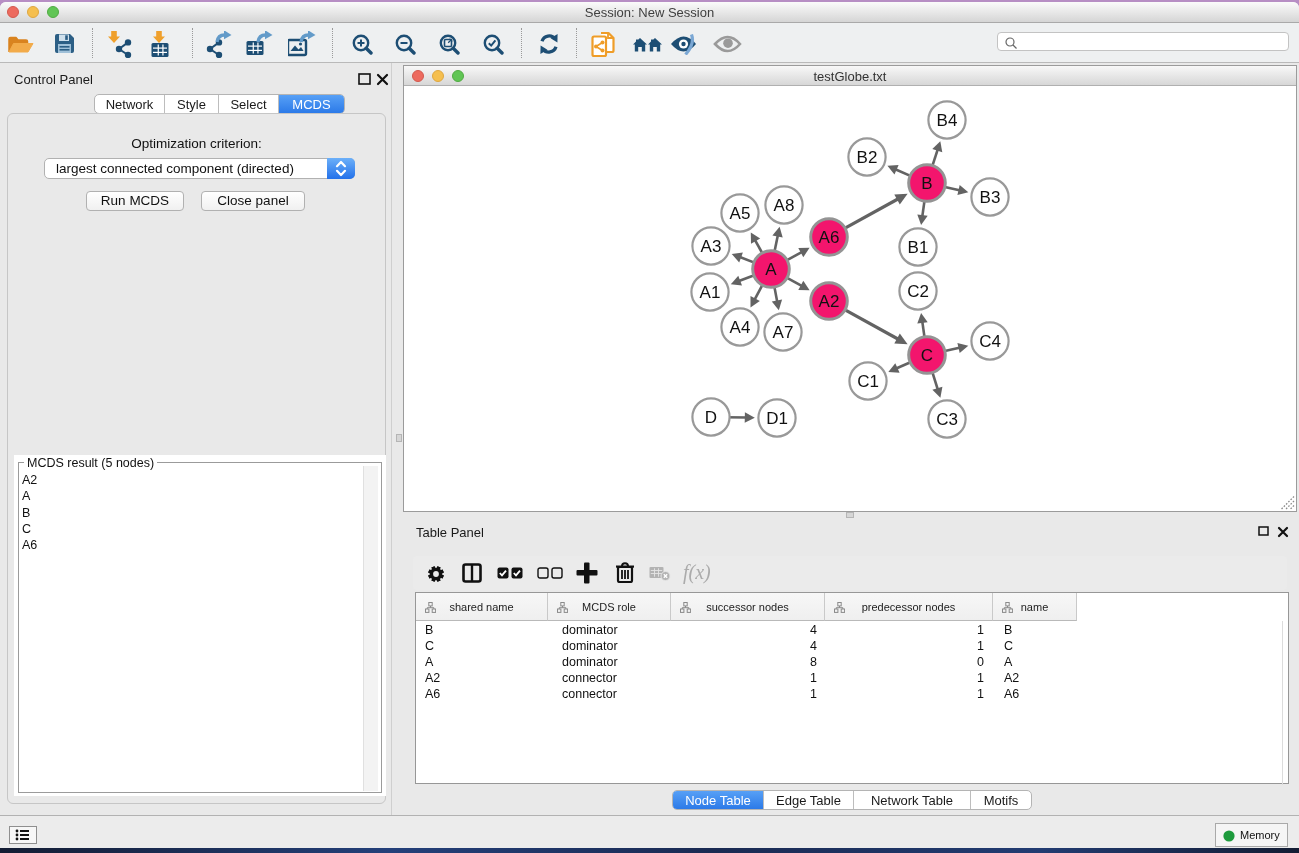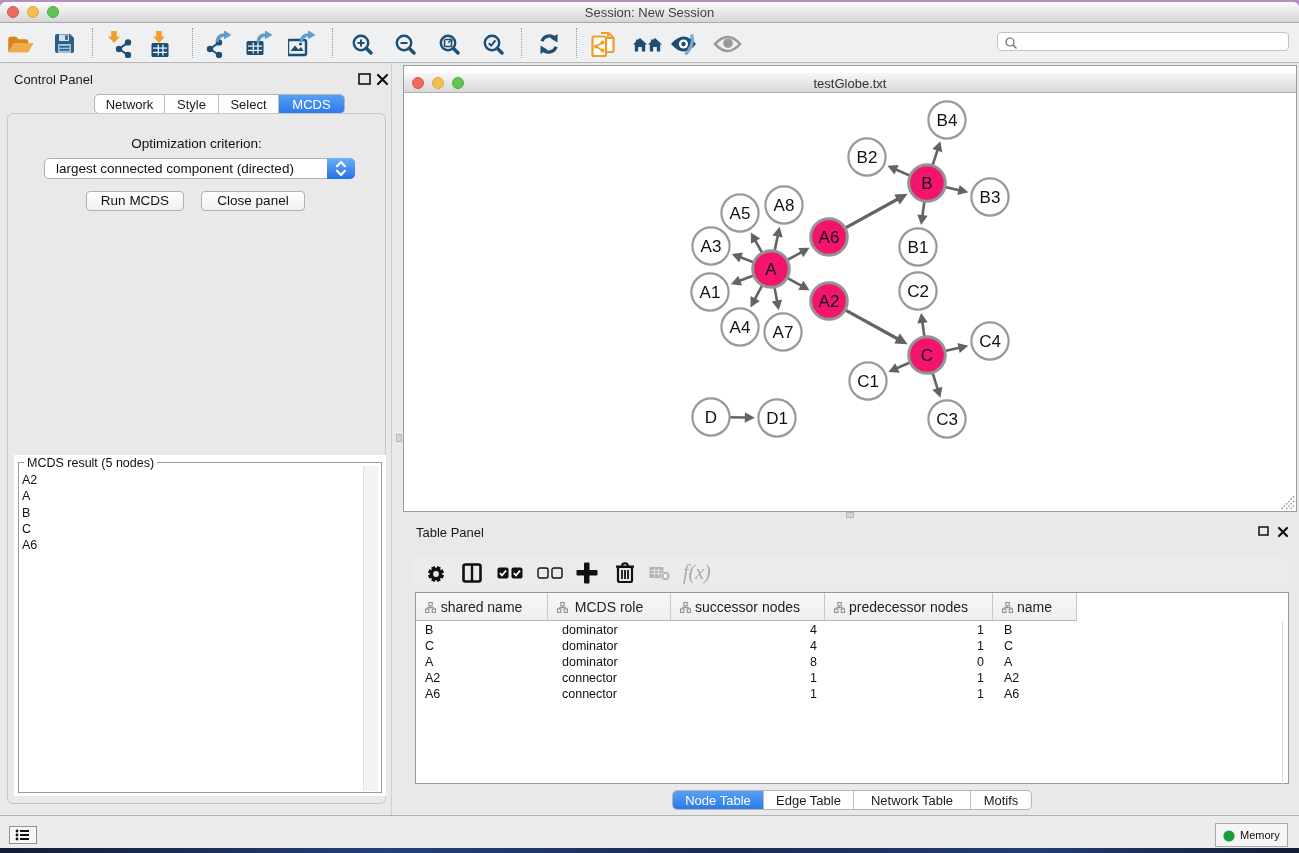--- a/index.html
+++ b/index.html
@@ -58,35 +58,35 @@
   border:1px solid #9b9b9b; }
 #fs-legend { position:absolute; left:5px; top:-7px; background:#fff; padding:0 3px;
   font-size:12.5px; color:#111; }
 #fs-list { position:absolute; left:3px; top:9px; font-size:12.5px; color:#111; line-height:16.3px; }
 #fs-scroll { position:absolute; right:3px; top:3px; width:15px; height:325px;
   background:#f3f3f3; border-left:1px solid #e0e0e0; }
 
 #netframe { position:absolute; left:403px; top:2px; width:894px; height:447px;
   background:#fff; border:1px solid #9b9b9b; }
 #net-titlebar { position:absolute; left:0; top:0; width:100%; height:20px;
-  background:linear-gradient(#f8f8f8,#d7d7d7); border-bottom:1px solid #b0b0b0;margin-top:7px; }
+  background:linear-gradient(#f8f8f8,#d7d7d7); border-bottom:1px solid #b0b0b0; }
 #net-titlebar .r { left:8px;  background:#ed6b5f; border:1px solid #d3594e; }
 #net-titlebar .y { left:28px; background:#f5bf4f; border:1px solid #dfa740; }
 #net-titlebar .g { left:48px; background:#61c555; border:1px solid #51ab43; }
 #net-title-text { position:absolute; top:3px; left:0; width:100%; text-align:center;
   font-size:13px; color:#333; }
 
 #tp-title { position:absolute; left:416px; top:462px; font-size:13px; color:#1a1a1a; }
 #tp-toolbar { position:absolute; left:413px; top:493px; width:874px; height:34px;
   background:#ebebeb; border-radius:4px; }
 #tablebox { position:absolute; left:415px; top:529px; width:874px; height:192px;
   background:#fff; border:1px solid #979797; }
 .th { position:absolute; top:0; height:28px; background:linear-gradient(#f7f7f7,#efefef);
   border-right:1px solid #c9c9c9; border-bottom:1px solid #b9b9b9;
-  font-size:14px; color:#222; text-align:center; line-height:28px; }
+  font-size:11px; color:#222; text-align:center; line-height:28px; }
 .trow { position:absolute; font-size:12.5px; color:#111; height:16px; line-height:16px; }
 .num { text-align:right; }
 #memorybtn { position:absolute; left:1215px; top:7px; width:73px; height:24px;
   background:#f5f5f5; border:1px solid #a9a9a9; font-size:11px; color:#111; }
 #listbtn { position:absolute; left:9px; top:10px; width:28px; height:18px;
   background:#f7f7f7; border:1px solid #8f8f8f; }
 </style>
 </head>
 <body>
 <div id="desktop-top"></div>

